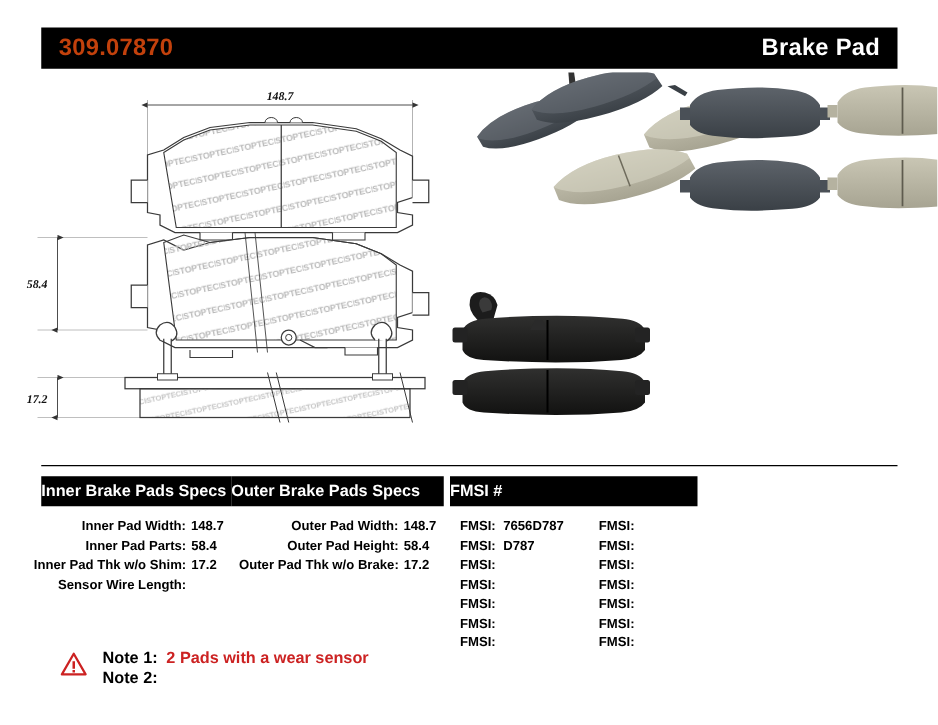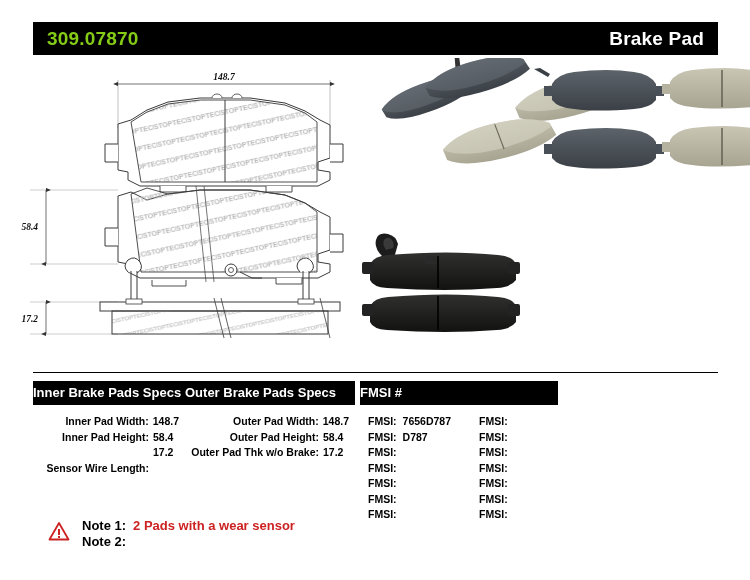--- a/index.html
+++ b/index.html
@@ -24,21 +24,21 @@
     width: 685px;
     height: 33px;
     background: #000000;
     display: flex;
     align-items: center;
     justify-content: space-between;
     padding: 0 14px;
     box-sizing: border-box;
   }
   .header-part-number {
-    color: #84cc16;
+    color: #c2410c;
     font-size: 19px;
     font-weight: bold;
     letter-spacing: 0.2px;
   }
   .header-title {
     color: #ffffff;
     font-size: 19px;
     font-weight: bold;
     letter-spacing: 0.2px;
   }
@@ -393,24 +393,25 @@
 <div class="spec-table">
 
   <div class="col col-inner">
     <div class="col-head">Inner Brake Pads Specs</div>
     <div class="col-body">
       <div class="spec-row">
         <span class="spec-label">Inner Pad Width:</span>
         <span class="spec-value">148.7</span>
       </div>
       <div class="spec-row">
-        <span class="spec-label">Inner Pad Height:</span>
+        <span class="spec-label">Inner Pad Parts:</span>
         <span class="spec-value">58.4</span>
       </div>
       <div class="spec-row">
+        <span class="spec-label">Inner Pad Thk w/o Shim:</span>
         <span class="spec-value">17.2</span>
       </div>
       <div class="spec-row">
         <span class="spec-label">Sensor Wire Length:</span>
         <span class="spec-value"></span>
       </div>
     </div>
   </div>
 
   <div class="col col-outer">

